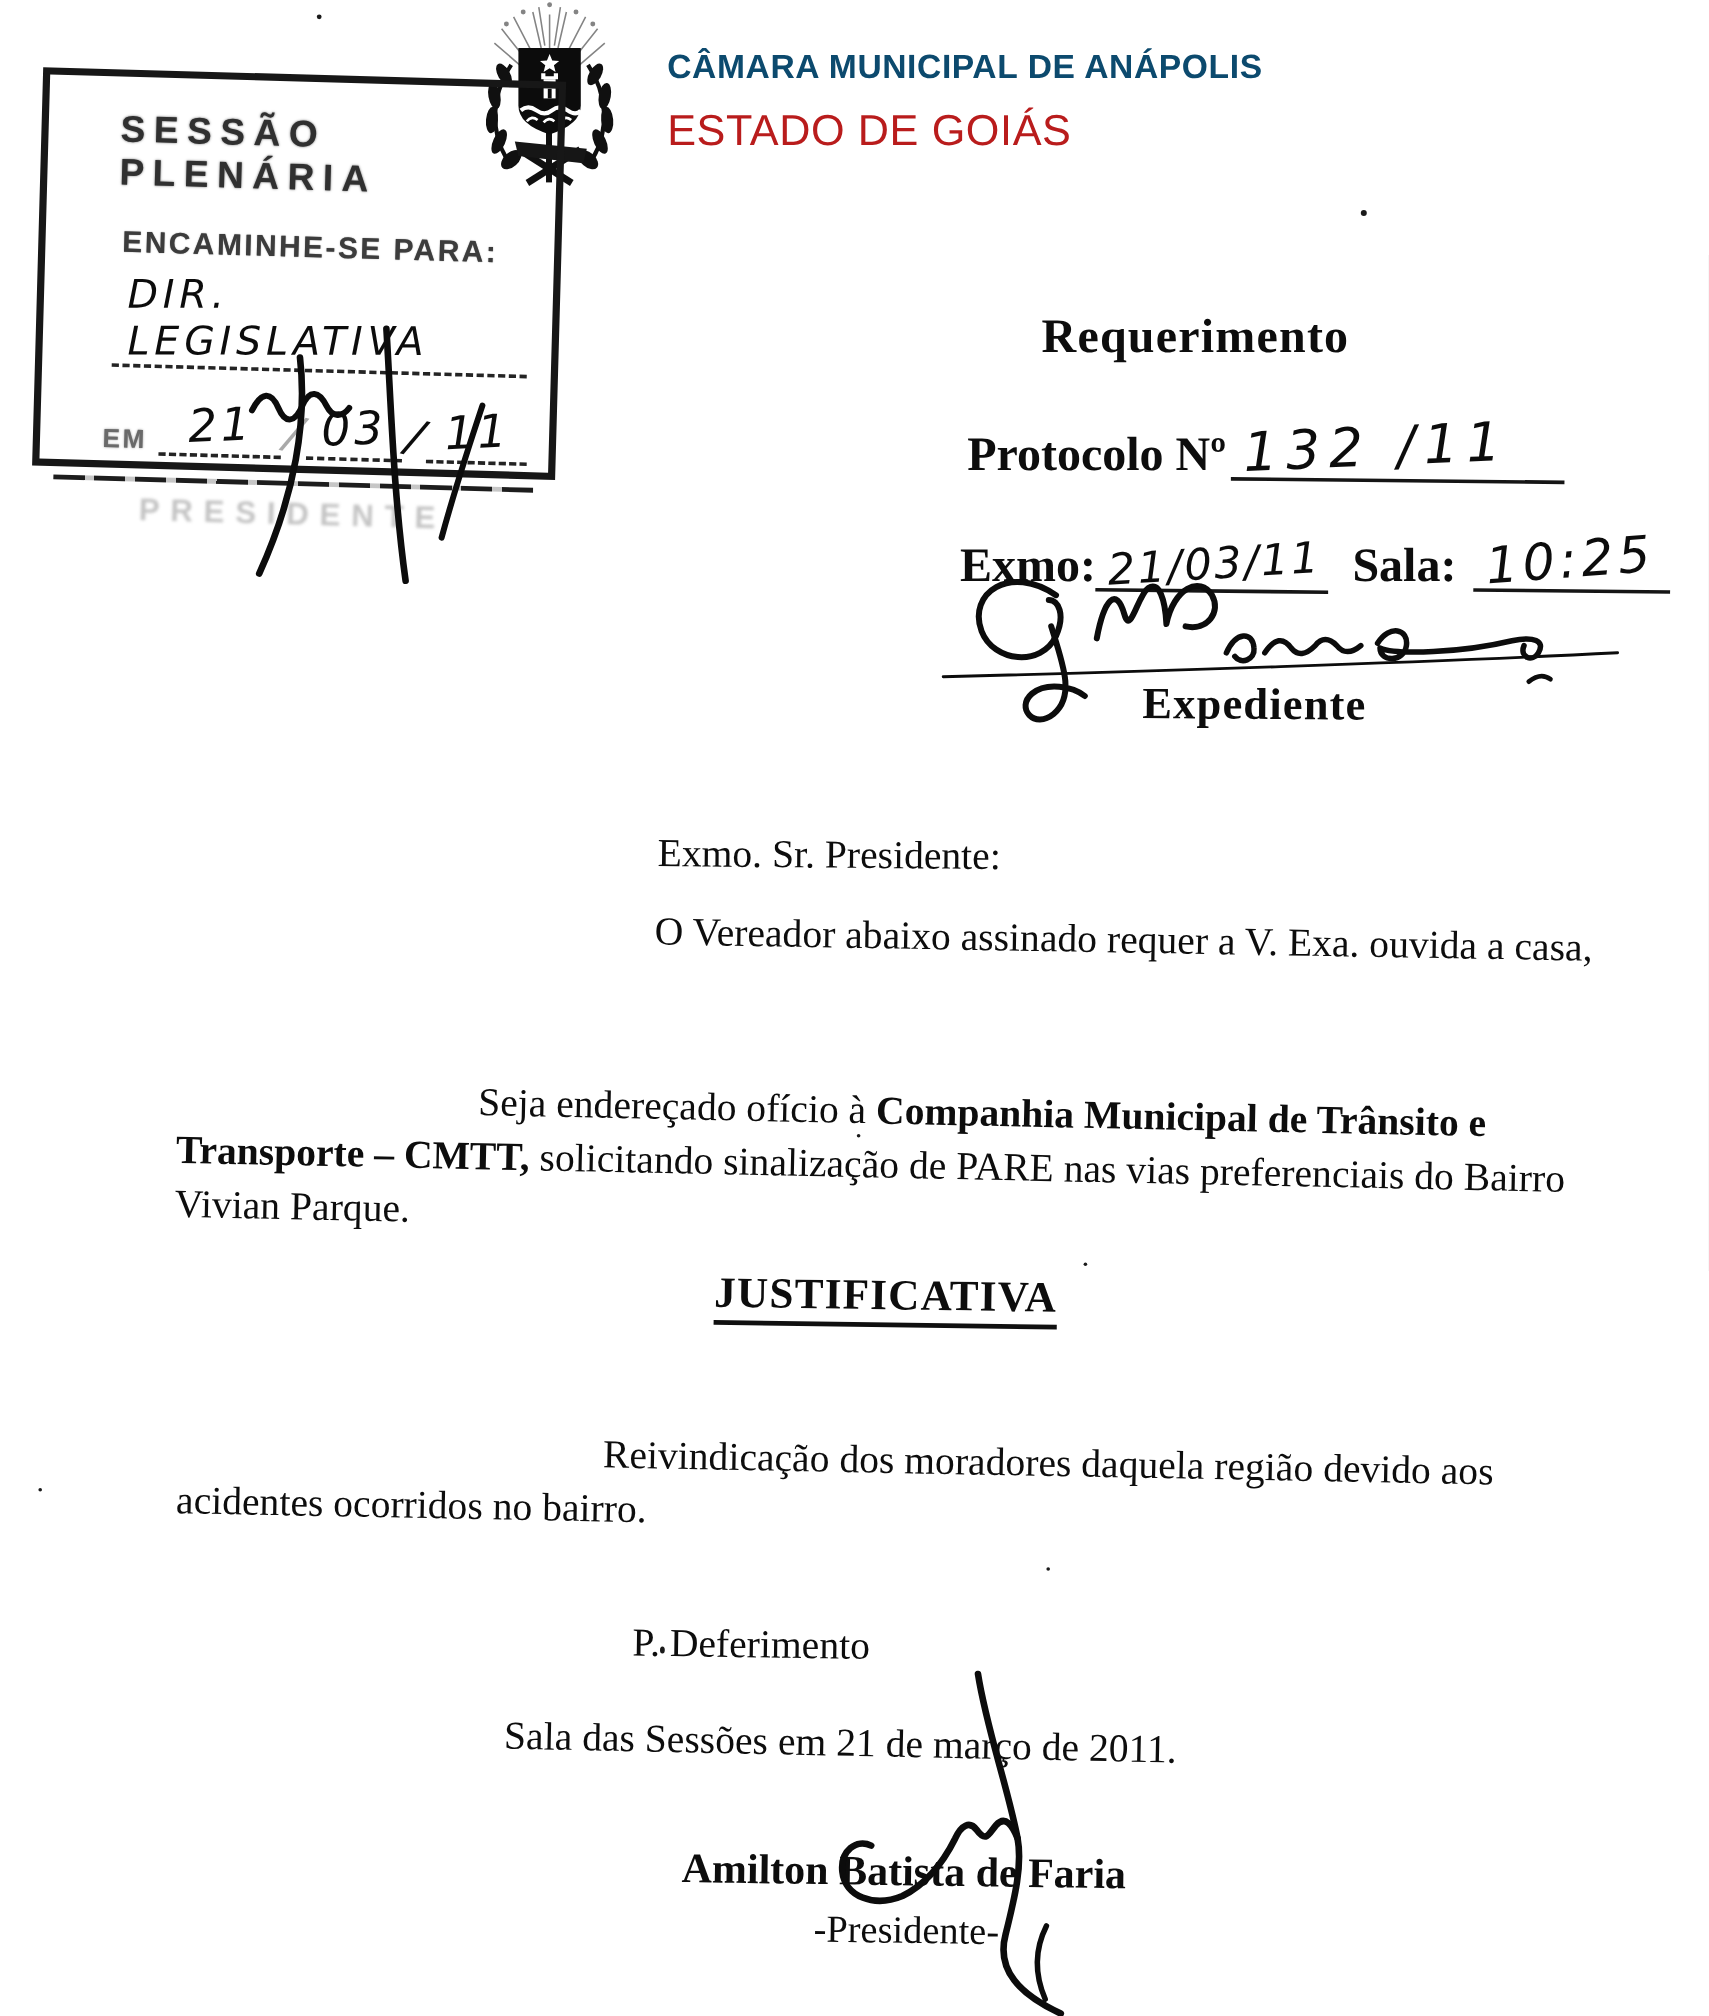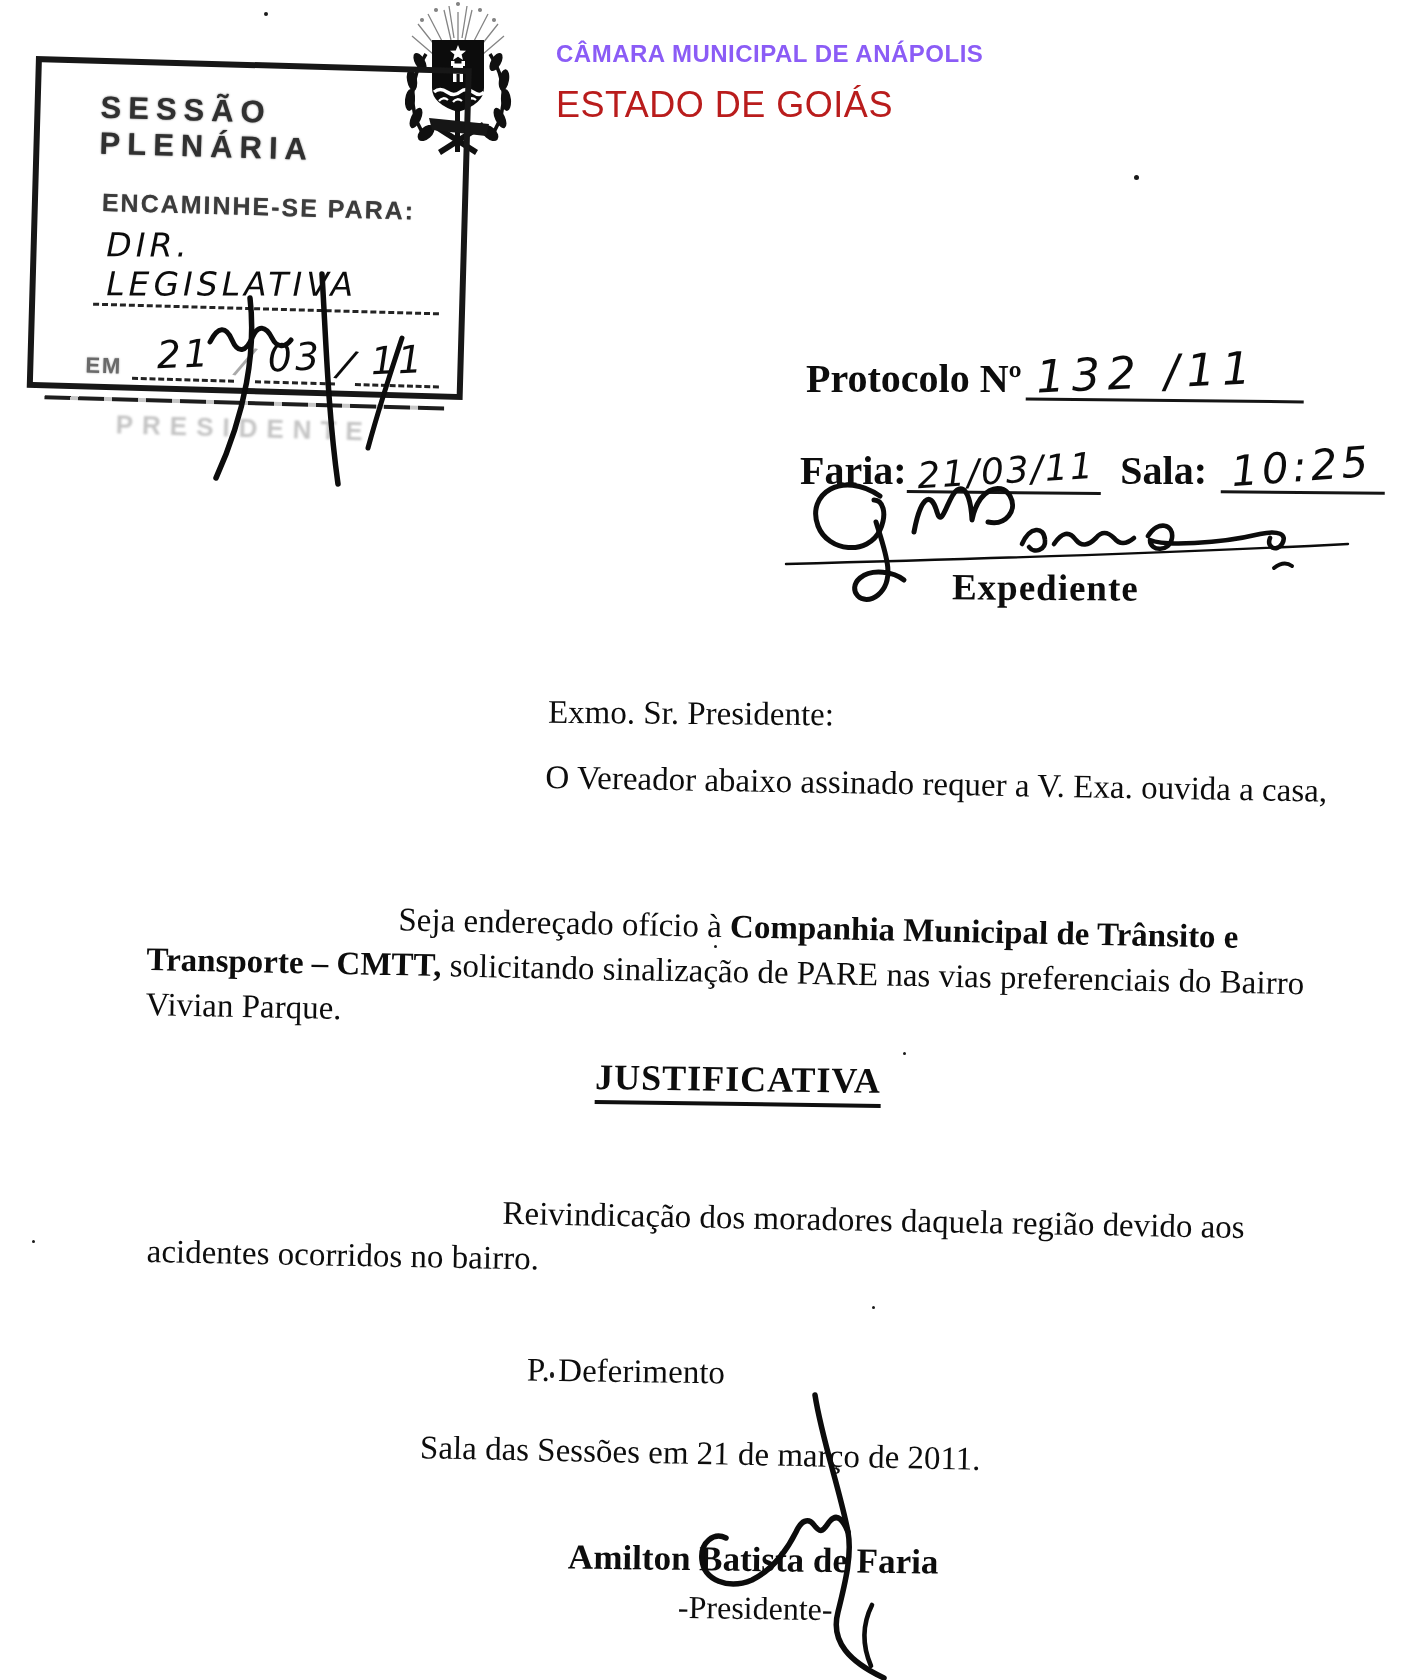--- a/index.html
+++ b/index.html
@@ -2,21 +2,21 @@
 <html><head>
 <meta charset="utf-8">
 <style>
   html,body{margin:0;padding:0;background:#e8e8e8;}
   .page{position:relative;width:1424px;height:1680px;background:#ffffff;margin:0 auto;
         font-family:"Liberation Serif",serif;color:#0d0d0d;overflow:hidden;}
 
   
   .crest{position:absolute;left:392px;top:0px;width:134px;height:160px;z-index:1;}
   .org{position:absolute;left:556px;top:40px;z-index:1;font-family:"Liberation Sans",sans-serif;}
-  .org-name{font-size:24px;font-weight:bold;letter-spacing:.5px;color:#8b5cf6;}
+  .org-name{font-size:28px;font-weight:bold;letter-spacing:.5px;color:#0c4a6e;}
   .org-sub{font-size:36px;margin-top:16px;color:#b91c1c;letter-spacing:.5px;}
 
   
   .stamp{position:absolute;left:36px;top:56px;width:436px;height:332px;border:6px solid #171717;
          box-sizing:border-box;transform:rotate(1.6deg);transform-origin:top left;z-index:2;
          font-family:"Liberation Sans",sans-serif;padding:14px 18px 0 18px;}
   .stamp-title{margin:12px 0 0 42px;font-size:31px;font-weight:bold;letter-spacing:7px;
                color:#303030;text-shadow:0 0 2px #666;}
   .stamp-forward{margin:26px 0 0 46px;font-size:25px;font-weight:bold;letter-spacing:2px;
                  color:#3c3c3c;text-shadow:0 0 1px #777;}
@@ -146,28 +146,29 @@
     <div class="stamp-footer">PRESIDENTE</div>
   </div>
 
   <svg class="stamp-sig" viewBox="0 0 320 250">
     <path class="sig-stroke" stroke-width="5" d="M60 102 c 8 -16 16 -16 22 -2 c 6 14 14 12 20 -2 c 6 -14 14 -12 20 0 c 5 10 13 10 19 2"></path>
     <path class="sig-stroke" stroke-width="5.5" d="M100 58 C 106 110, 96 172, 66 238"></path>
     <path class="sig-stroke" stroke-width="5.5" d="M172 34 C 176 100, 178 172, 188 244"></path>
     <path class="sig-stroke" stroke-width="5" d="M252 98 C 242 128, 230 164, 218 208"></path>
   </svg>
 
+  <div class="req-title">Requerimento</div>
 
   <div class="proto-line">
     <span class="lbl">Protocolo Nº</span>
     <span class="uslot proto-num"><span class="hw hw-inner">132 /11</span></span>
   </div>
 
   <div class="data-line">
-    <span class="lbl">Faria:</span><span class="uslot date-val"><span class="hw hw-inner">21/03/11</span></span>
+    <span class="lbl">Exmo:</span><span class="uslot date-val"><span class="hw hw-inner">21/03/11</span></span>
     <span class="lbl">Sala:</span>
     <span class="uslot time-val"><span class="hw hw-inner">10:25</span></span>
   </div>
 
   <svg class="exp-sig" viewBox="0 0 570 150">
     <path class="sig-stroke" stroke-width="2.4" d="M4 96 C 160 92, 410 84, 566 76"></path>
     <path class="sig-stroke" stroke-width="5" d="M98 28 C 60 2, 24 26, 36 58 C 46 84, 86 88, 98 62 C 106 44, 100 32, 92 32"></path>
     <path class="sig-stroke" stroke-width="5" d="M94 54 C 104 86, 114 112, 96 127 C 80 140, 64 122, 78 110 C 90 100, 112 104, 122 112"></path>
     <path class="sig-stroke" stroke-width="5" d="M132 64 C 138 32, 148 20, 155 44 C 160 62, 166 28, 175 22 C 184 16, 189 32, 190 52 C 196 22, 218 12, 228 28 C 236 42, 224 58, 206 54"></path>
     <path class="sig-stroke" stroke-width="4.6" d="M240 76 C 248 58, 262 58, 263 72 C 264 82, 252 86, 247 79"></path>

